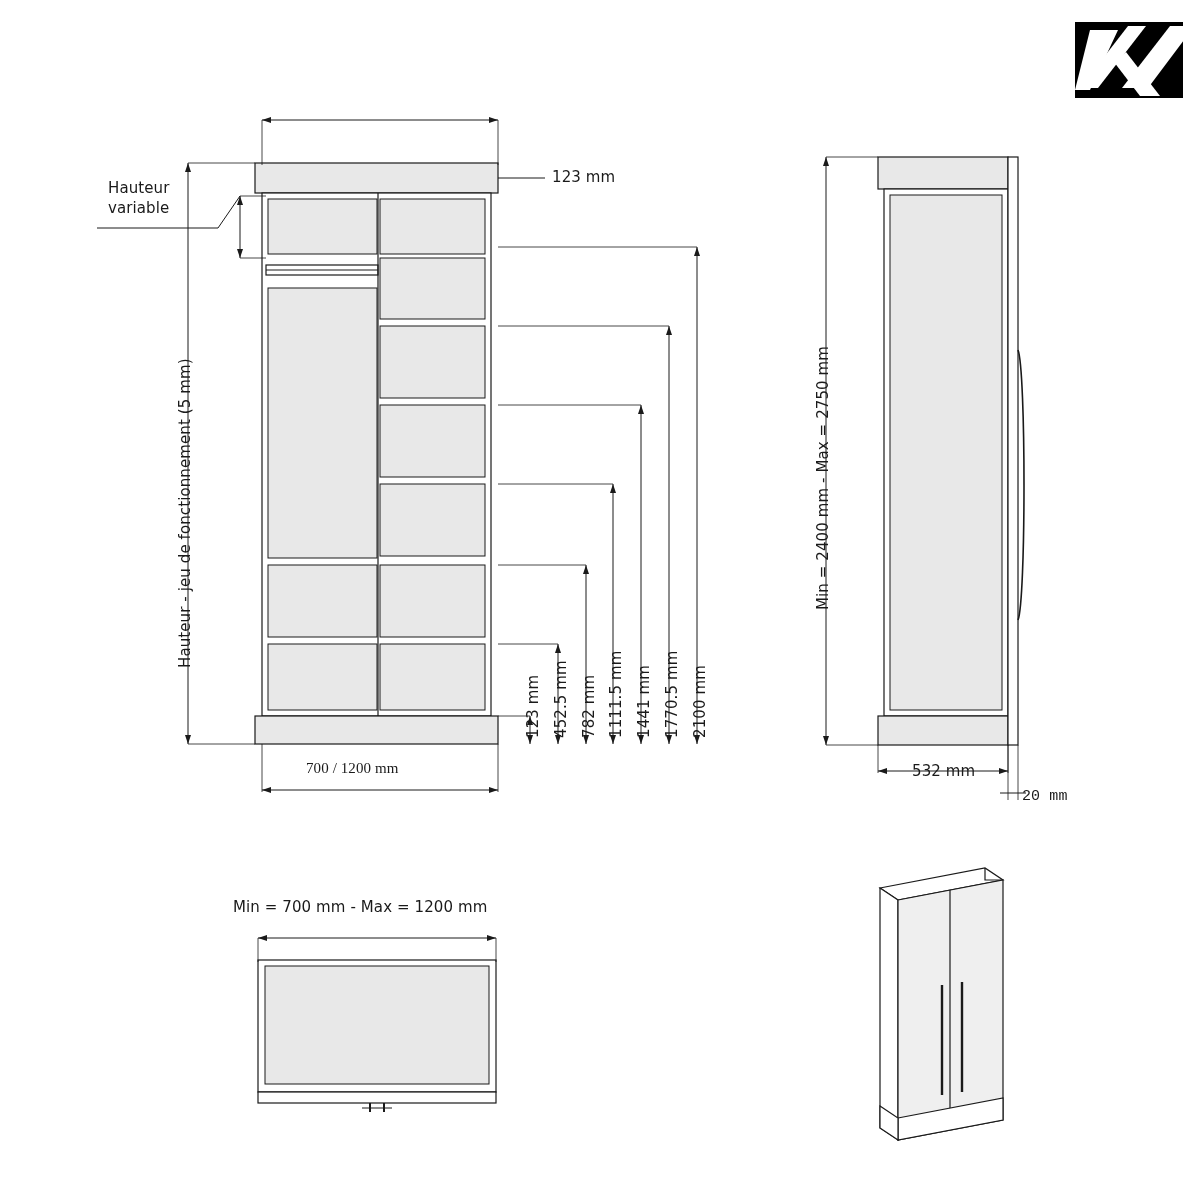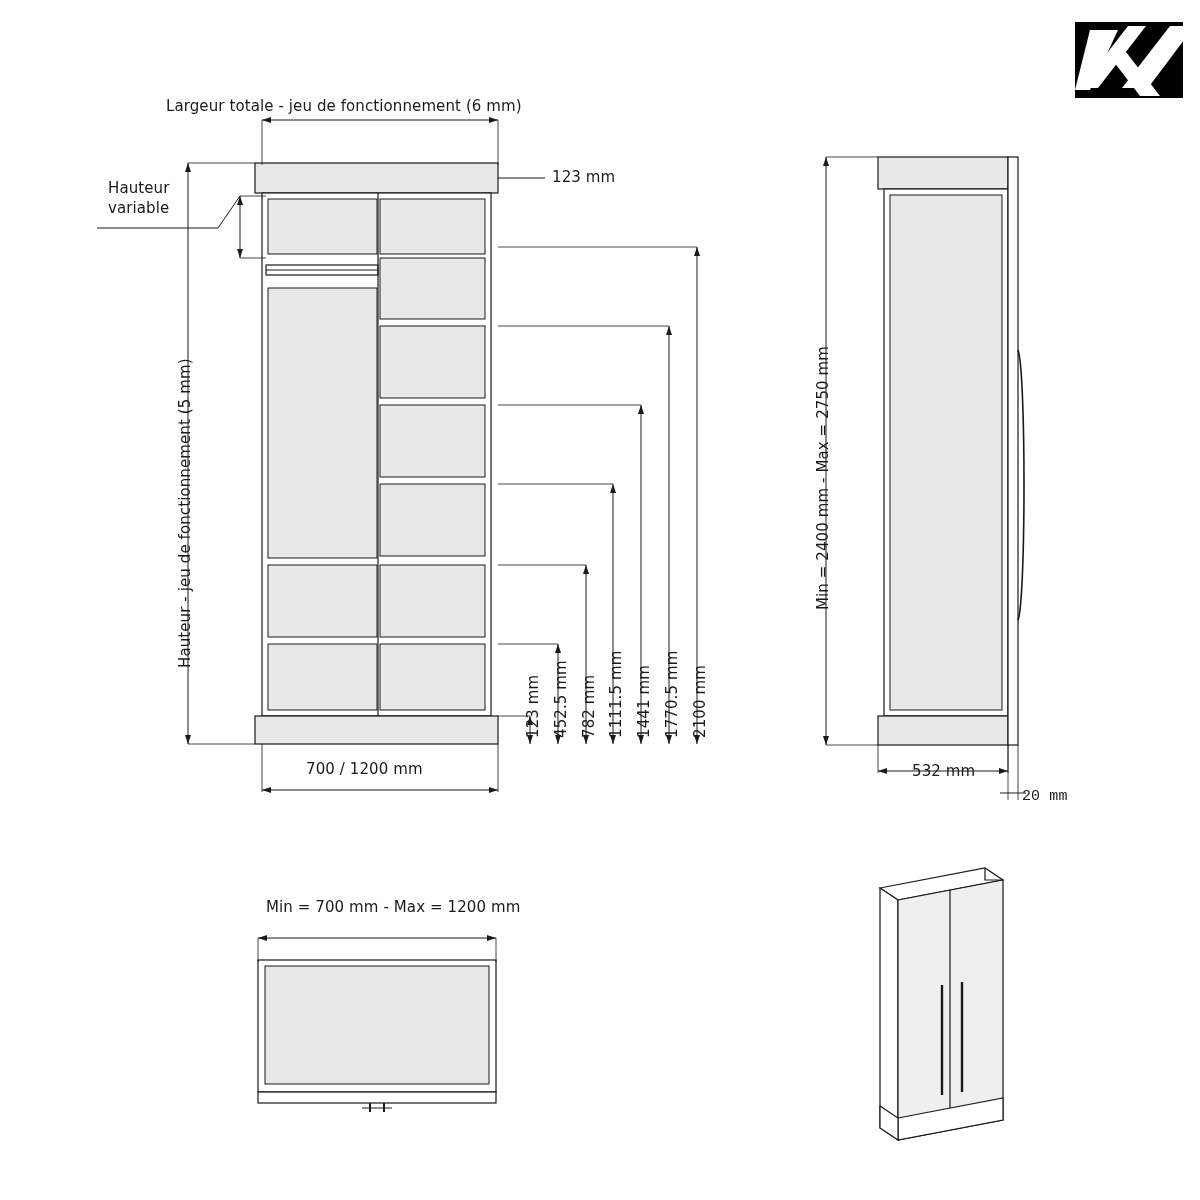--- a/index.html
+++ b/index.html
@@ -182,29 +182,28 @@
       <line x1="950" y1="890" x2="950" y2="1130" stroke="#1a1a1a" stroke-width="1.2"></line>
 
       <path d="M942,985 L942,1095" stroke="#1a1a1a" stroke-width="2.4"></path>
       <path d="M962,982 L962,1092" stroke="#1a1a1a" stroke-width="2.4"></path>
 
       <path d="M898,1118 L1003,1098 L1003,1120 L898,1140 Z" fill="#ffffff" stroke="#1a1a1a" stroke-width="1.2"></path>
       <path d="M880,1106 L898,1118 L898,1140 L880,1128 Z" fill="#ffffff" stroke="#1a1a1a" stroke-width="1.2"></path>
     </g>
   </svg>
 
-  <div class="lbl" style="left:166px; top:97px;">Largeur totale - jeu de fonctionnement (6 mm)</div>
 
   <div class="lbl" style="left:552px; top:168px;">123 mm</div>
 
   <div class="lbl" style="left:108px; top:178px; width:110px; line-height:20px; white-space:normal;">Hauteur variable</div>
 
   <div class="lbl vert" style="left:176px; top:668px;">Hauteur - jeu de fonctionnement (5 mm)</div>
 
-  <div class="lbl" style="left:306px; top:760px;">700 / 1200 mm</div>
+  <div class="lbl" style="left:306px; top:760px;font-family:Liberation Serif, serif;">700 / 1200 mm</div>
 
   <div class="lbl vert" style="left:524px; top:738px;">123 mm</div>
 
   <div class="lbl vert" style="left:552px; top:738px;">452.5 mm</div>
 
   <div class="lbl vert" style="left:580px; top:738px;">782 mm</div>
 
   <div class="lbl vert" style="left:607px; top:738px;">1111.5 mm</div>
 
   <div class="lbl vert" style="left:635px; top:738px;">1441 mm</div>
@@ -212,15 +211,15 @@
   <div class="lbl vert" style="left:663px; top:738px;">1770.5 mm</div>
 
   <div class="lbl vert" style="left:691px; top:738px;">2100 mm</div>
 
   <div class="lbl vert" style="left:814px; top:610px;">Min = 2400 mm - Max = 2750 mm</div>
 
   <div class="lbl" style="left:912px; top:762px;">532 mm</div>
 
   <div class="lbl" style="left:1022px; top:788px;font-family:Liberation Mono, monospace;">20 mm</div>
 
-  <div class="lbl" style="left:233px; top:898px;margin-left:33px;">Min = 700 mm - Max = 1200 mm</div>
+  <div class="lbl" style="left:233px; top:898px;">Min = 700 mm - Max = 1200 mm</div>
 
 </div>
 
 </body></html>

